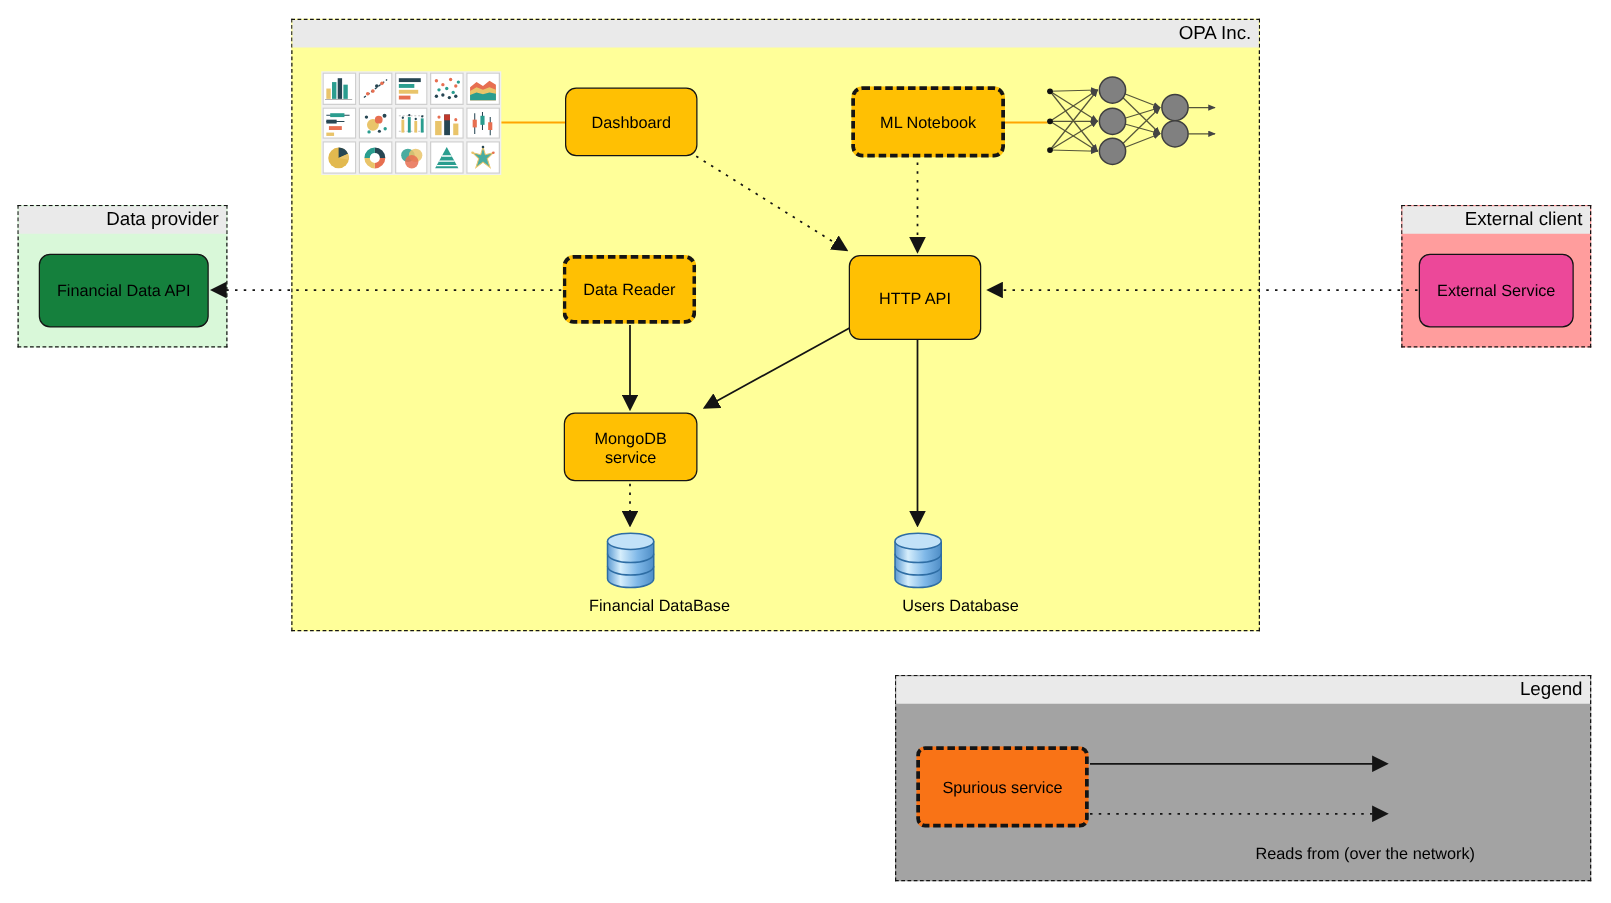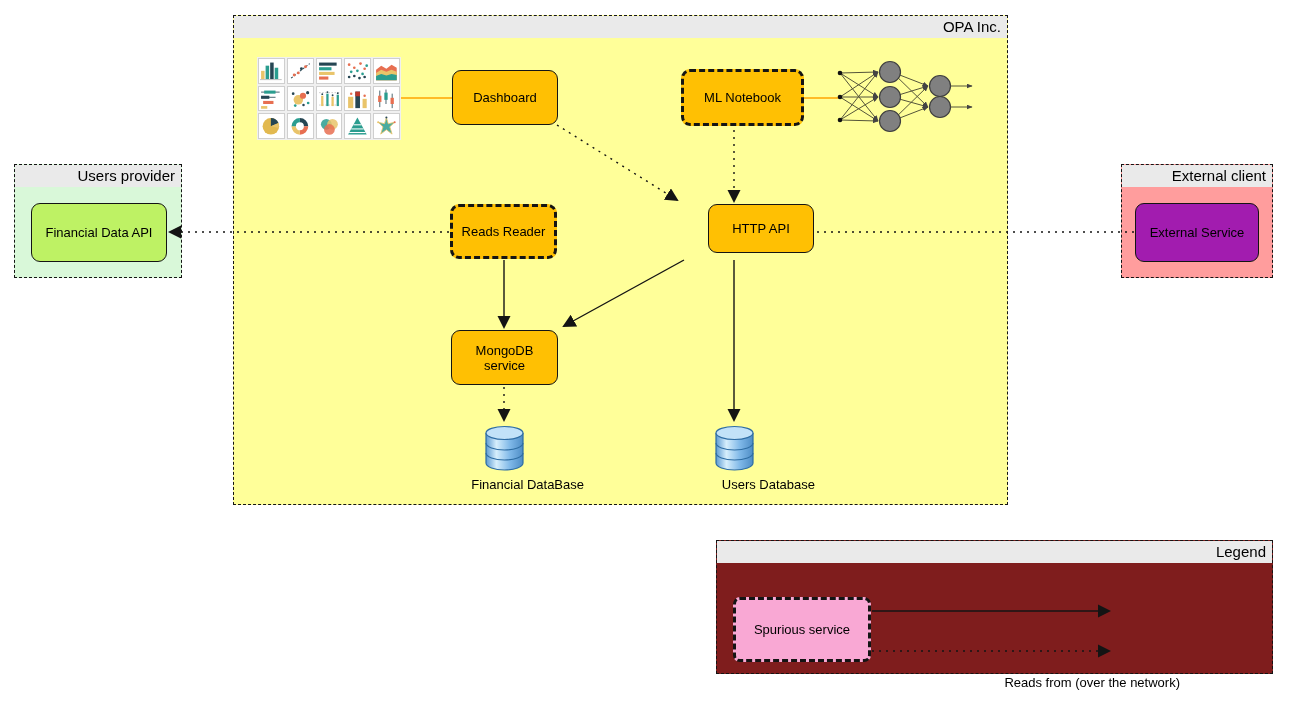--- a/index.html
+++ b/index.html
@@ -4,48 +4,48 @@
 <style>
   html,body{margin:0;padding:0;background:#fff;}
   .canvas{position:relative;width:1289px;height:722px;background:#ffffff;
           font-family:Liberation Sans, sans-serif;color:#000;overflow:hidden;}
   .container{position:absolute;border:1.6px dashed #141414;box-sizing:border-box;z-index:1;}
   .container .header{position:absolute;left:0;right:0;top:0;height:22px;background:#EAEAEA;
           font-size:15px;line-height:22px;text-align:right;padding-right:6px;box-sizing:border-box;}
   .c-opa{left:233px;top:15px;width:775px;height:490px;background:#FFFF99;}
   .c-provider{left:14px;top:164px;width:168px;height:114px;background:#D9F8D9;}
   .c-client{left:1121px;top:164px;width:152px;height:114px;background:#FF9D9D;}
-  .c-legend{left:716px;top:540px;width:557px;height:134px;background:#7f1d1d;}
+  .c-legend{left:716px;top:540px;width:557px;height:165px;background:#a3a3a3;}
   svg.edges{position:absolute;left:0;top:0;z-index:2;pointer-events:none;}
   .node{position:absolute;z-index:3;display:flex;align-items:center;justify-content:center;
         font-size:13px;border-radius:9px;box-sizing:border-box;text-align:center;padding:2px;}
   .b-solid{border:1.8px solid #141414;}
   .b-dashed{border:3.2px dashed #141414;}
   .orange{background:#FFC003;}
-  .green{background:#bef264;}
-  .red{background:#a21caf;}
-  .white{background:#f9a8d4;border-radius:7px;}
+  .green{background:#15803d;}
+  .red{background:#ec4899;}
+  .white{background:#f97316;border-radius:7px;}
   .icon{position:absolute;z-index:3;}
   .freelabel{position:absolute;z-index:3;font-size:13px;text-align:right;}
   .grid{position:absolute;left:257px;top:57px;width:144px;height:83px;z-index:3;
         display:grid;grid-template-columns:repeat(5,1fr);grid-template-rows:repeat(3,1fr);
         gap:2px;background:#f0f0f0;padding:1px;box-sizing:border-box;}
   .tile{background:#fff;border:1px solid #cfcfcf;box-sizing:border-box;display:flex;}
   .tile svg{width:100%;height:100%;}
 </style>
 </head>
 <body>
 
 <div class="canvas">
 
   <div class="container c-opa">
     <div class="header">OPA Inc.</div>
   </div>
   <div class="container c-provider">
-    <div class="header">Users provider</div>
+    <div class="header">Data provider</div>
   </div>
   <div class="container c-client">
     <div class="header">External client</div>
   </div>
   <div class="container c-legend">
     <div class="header">Legend</div>
   </div>
 
   <svg class="edges" id="edge-layer" width="1289" height="722" viewBox="0 0 1289 722">
     <defs>
@@ -250,22 +250,22 @@
       <circle cx="4" cy="64" r="2.3" fill="#111"></circle>
     <circle cx="54" cy="16" r="10.5" fill="#808080" stroke="#3f3f3f" stroke-width="1.2"></circle>
     <circle cx="54" cy="41" r="10.5" fill="#808080" stroke="#3f3f3f" stroke-width="1.2"></circle>
     <circle cx="54" cy="65" r="10.5" fill="#808080" stroke="#3f3f3f" stroke-width="1.2"></circle>
     <circle cx="104" cy="30" r="10.5" fill="#808080" stroke="#3f3f3f" stroke-width="1.2"></circle>
     <circle cx="104" cy="51" r="10.5" fill="#808080" stroke="#3f3f3f" stroke-width="1.2"></circle>
   </svg>
 
   <div class="node orange b-solid" style="left:452px;top:70px;width:106px;height:55px">Dashboard</div>
   <div class="node orange b-dashed" style="left:681px;top:69px;width:123px;height:57px">ML Notebook</div>
-  <div class="node orange b-dashed" style="left:450px;top:204px;width:107px;height:55px">Reads Reader</div>
-  <div class="node orange b-solid" style="left:708px;top:204px;width:106px;height:49px">HTTP API</div>
+  <div class="node orange b-dashed" style="left:450px;top:204px;width:107px;height:55px">Data Reader</div>
+  <div class="node orange b-solid" style="left:679px;top:204px;width:106px;height:68px">HTTP API</div>
   <div class="node orange b-solid" style="left:451px;top:330px;width:107px;height:55px">MongoDB service</div>
   <div class="node green b-solid" style="left:31px;top:203px;width:136px;height:59px">Financial Data API</div>
   <div class="node red b-solid" style="left:1135px;top:203px;width:124px;height:59px">External Service</div>
   <div class="node white b-dashed" style="left:733px;top:597px;width:138px;height:65px">Spurious service</div>
 
   <svg class="icon" style="left:484px;top:424px" width="41" height="48" viewBox="0 0 41 48">
     <path d="M2 9 v30 a18.5 7 0 0 0 37 0 v-30" fill="url(#dbGrad)" stroke="#2E6DA4" stroke-width="1.2"></path>
     <path d="M2 19 a18.5 7 0 0 0 37 0" fill="none" stroke="#2E6DA4" stroke-width="1.2"></path>
     <path d="M2 29 a18.5 7 0 0 0 37 0" fill="none" stroke="#2E6DA4" stroke-width="1.2"></path>
     <ellipse cx="20.5" cy="9" rx="18.5" ry="6.5" fill="#C2E2F8" stroke="#2E6DA4" stroke-width="1.2"></ellipse>

